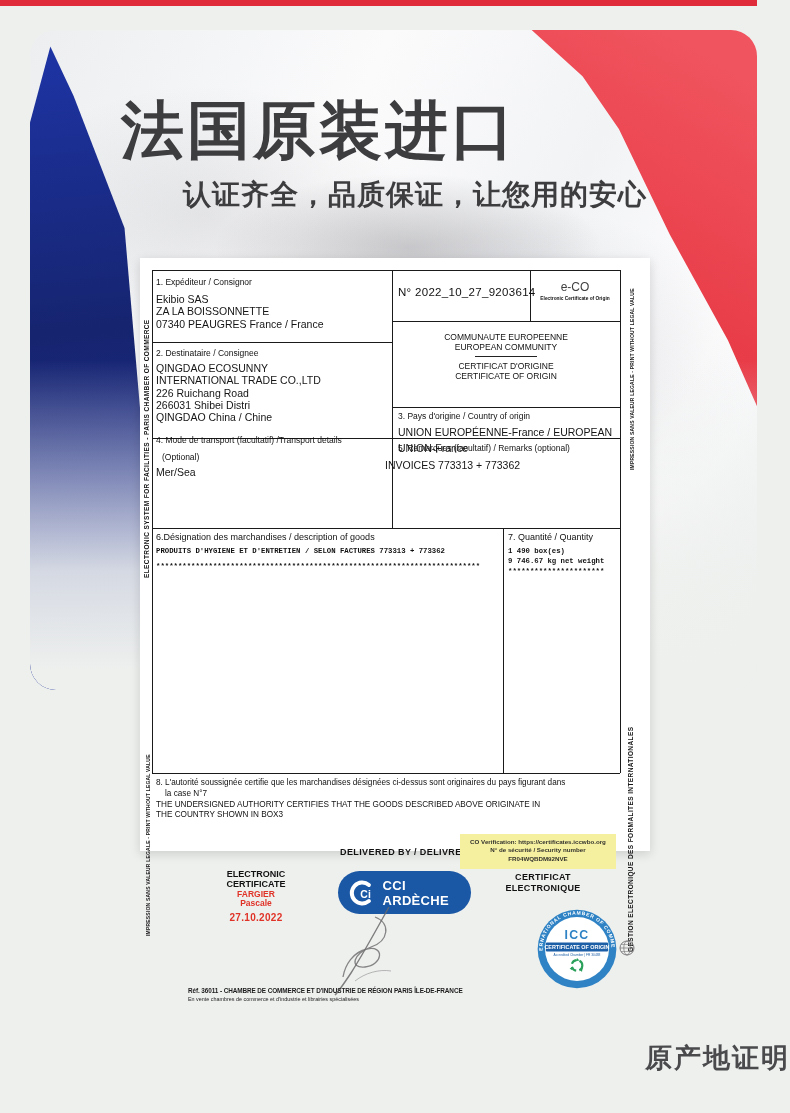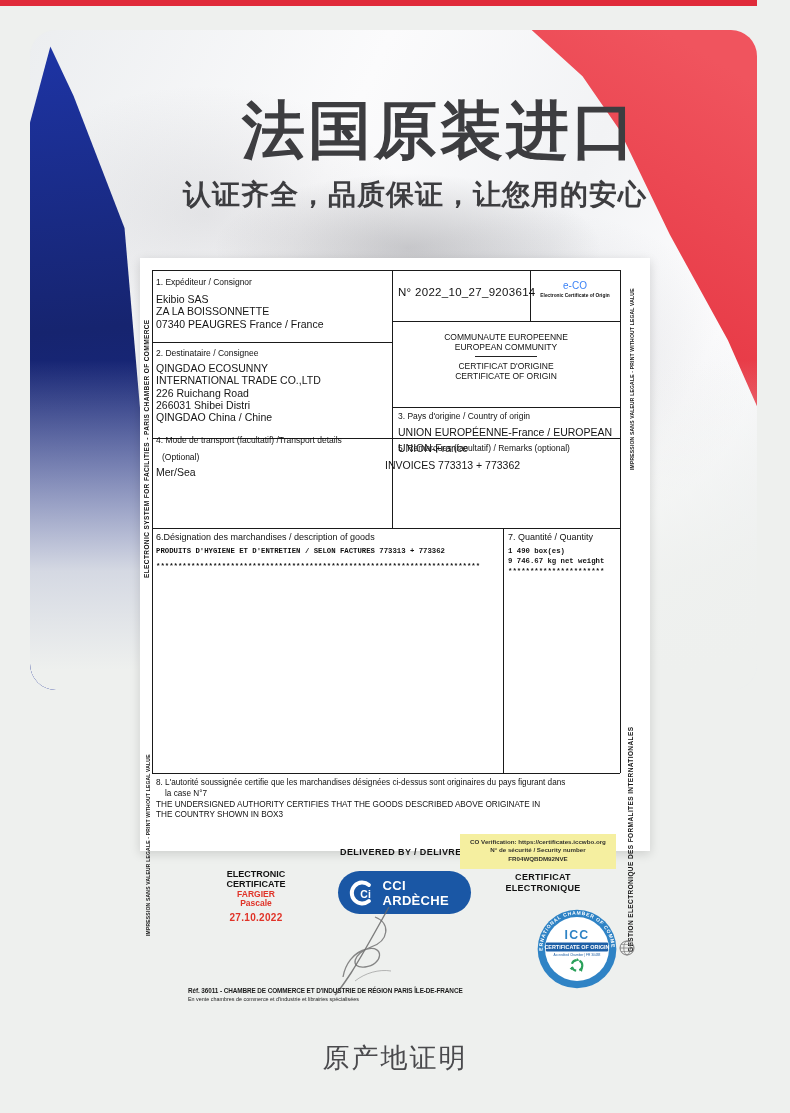--- a/index.html
+++ b/index.html
@@ -23,26 +23,26 @@
     clip-path:polygon(2.8% 2.5%, 6% 10%, 13% 30%, 15.5% 62%, 15% 100%, 0% 100%, 0% 14%);
   }
   .flag-red { position:absolute; inset:0;
     background:linear-gradient(210deg,#f0545e 5%,#e4303d 45%,#da2230 70%,#bc1b28 100%);
     clip-path:polygon(69% 0%, 100% 0%, 100% 57%, 96% 47%, 88% 31%, 81% 15%, 76% 7%);
   }
   .flag::after { content:""; position:absolute; inset:0; border-radius:26px;
     background:linear-gradient(180deg, rgba(238,240,238,0) 50%, rgba(238,240,238,.88) 82%, #eef0ee 97%); }
 
   
-  .title { position:absolute; left:0; width:638px; top:88px; text-align:right;
+  .title { position:absolute; left:0; width:638px; top:88px; text-align:center;
     font-size:63px; font-weight:700; color:#3d3d40; letter-spacing:3px; }
   .subtitle { position:absolute; left:0; width:790px; top:176px; text-align:center;
     font-size:28px; font-weight:600; color:#3d3d40; letter-spacing:1px;margin-left:20px; }
-  .footer-label { position:absolute; left:0; width:790px; top:1040px; text-align:center;
-    font-size:27px; font-weight:400; color:#4a4a4d; letter-spacing:2px; }
+  .footer-label { position:absolute; left:0; width:790px; top:1040px; text-align:right;
+    font-size:27px; font-weight:700; color:#4a4a4d; letter-spacing:2px; }
 
   
   .paper { position:absolute; left:140px; top:258px; width:510px; height:593px; background:#ffffff;
     box-shadow:0 3px 10px rgba(0,0,0,.14); color:#111; }
   .hline { position:absolute; height:1px; background:#1a1a1a; }
   .vline { position:absolute; width:1px;  background:#1a1a1a; }
 
   .vtext { position:absolute; writing-mode:vertical-rl; transform:rotate(180deg);
     font-weight:700; color:#151515; white-space:nowrap; }
   .vt-lt { left:3px;  top:14px;  height:306px; font-size:6.5px; letter-spacing:.4px; }
@@ -50,21 +50,21 @@
   .vt-rt { left:489px; top:12px;  height:200px; font-size:5px;  letter-spacing:.2px; }
   .vt-rb { left:487px; top:386px; height:308px; font-size:6.5px; letter-spacing:.4px; }
 
   .lbl { position:absolute; font-size:8.5px; color:#111; white-space:nowrap; }
   .val { position:absolute; font-size:10.5px; line-height:12.3px; color:#151515; }
   .mono { position:absolute; font-family:"Liberation Mono", monospace; font-weight:700;
     font-size:7.3px; color:#111; white-space:nowrap; }
 
   .cert-number { position:absolute; left:258px; top:28px; font-size:11.5px; letter-spacing:.3px; }
   .eco-box { position:absolute; left:390px; top:22px; width:90px; text-align:center; }
-  .eco-title { font-size:10px; color:#3b82f6; }
+  .eco-title { font-size:12px; color:#404040; }
   .eco-sub { font-size:4.8px; font-weight:700; margin-top:2px; }
 
   .community { position:absolute; left:252px; top:74px; width:228px; text-align:center;
     font-size:8.5px; line-height:10px; color:#111; }
   .community .dash { width:62px; height:1px; background:#222; margin:4px auto 4px; }
 
   .box8 { position:absolute; left:16px; top:520px; font-size:8.2px; line-height:10.8px;
     color:#111; white-space:nowrap; }
   .box8 .indent { padding-left:9px; }
 

